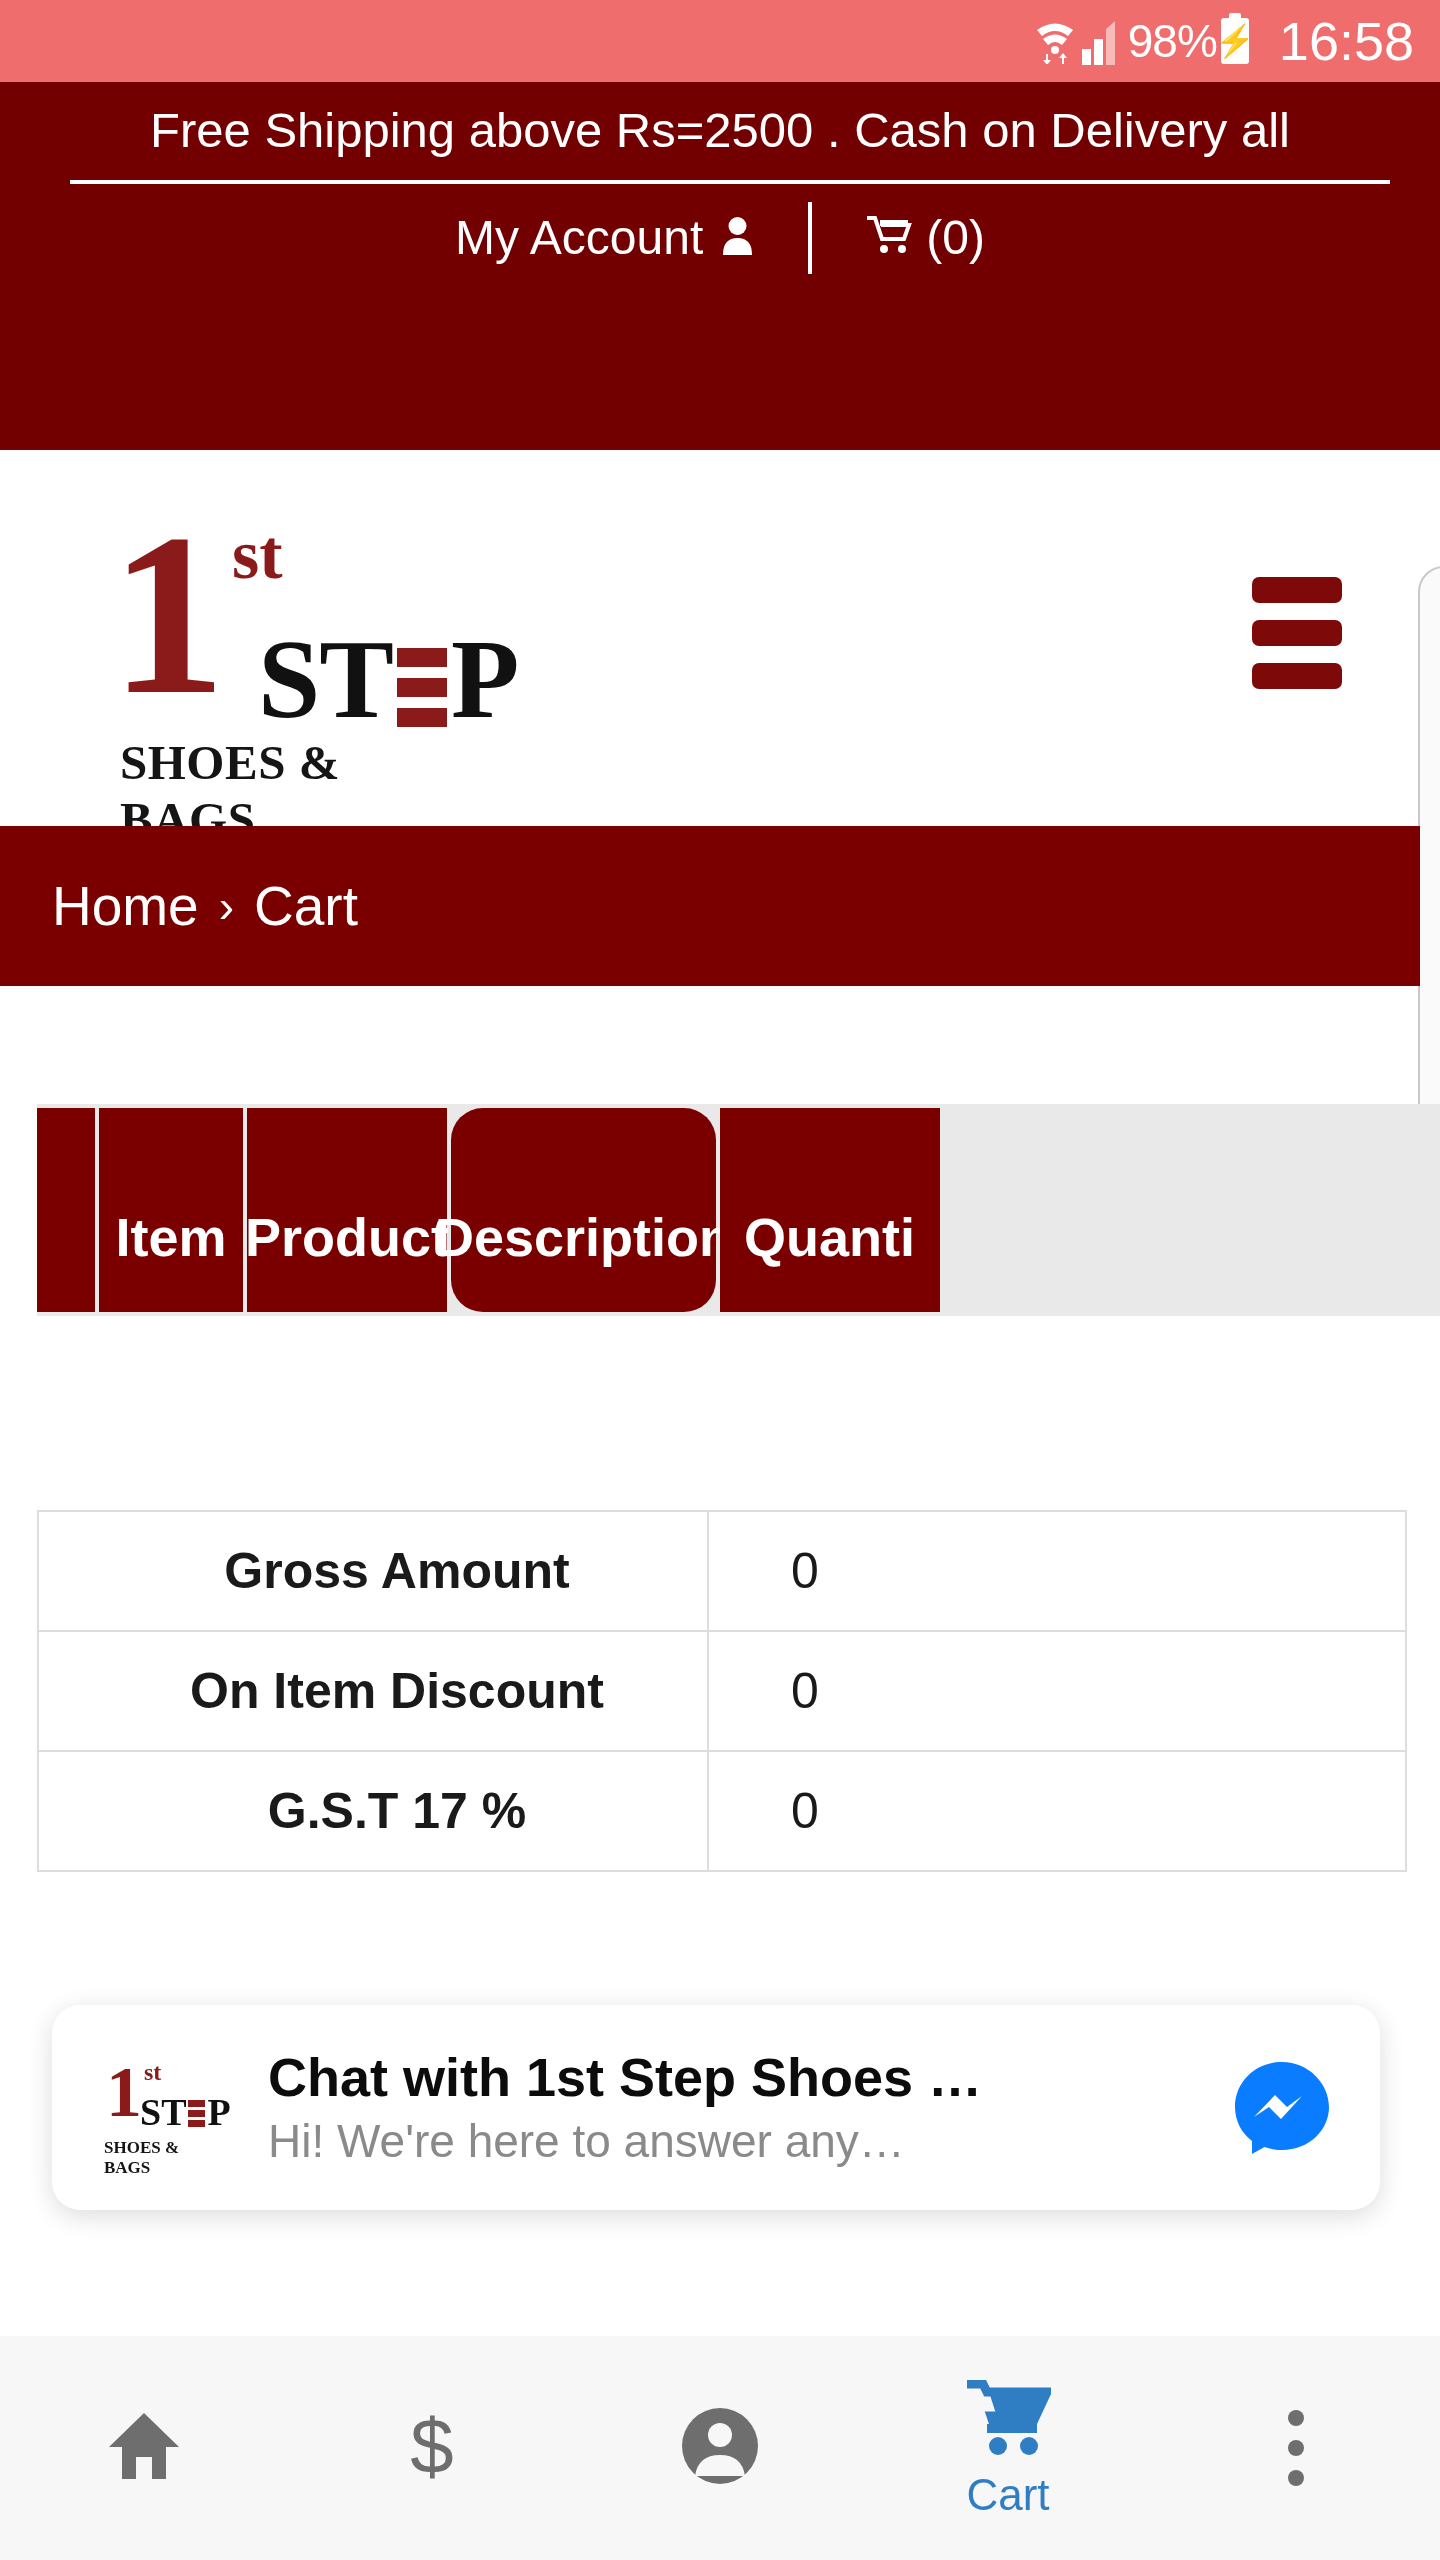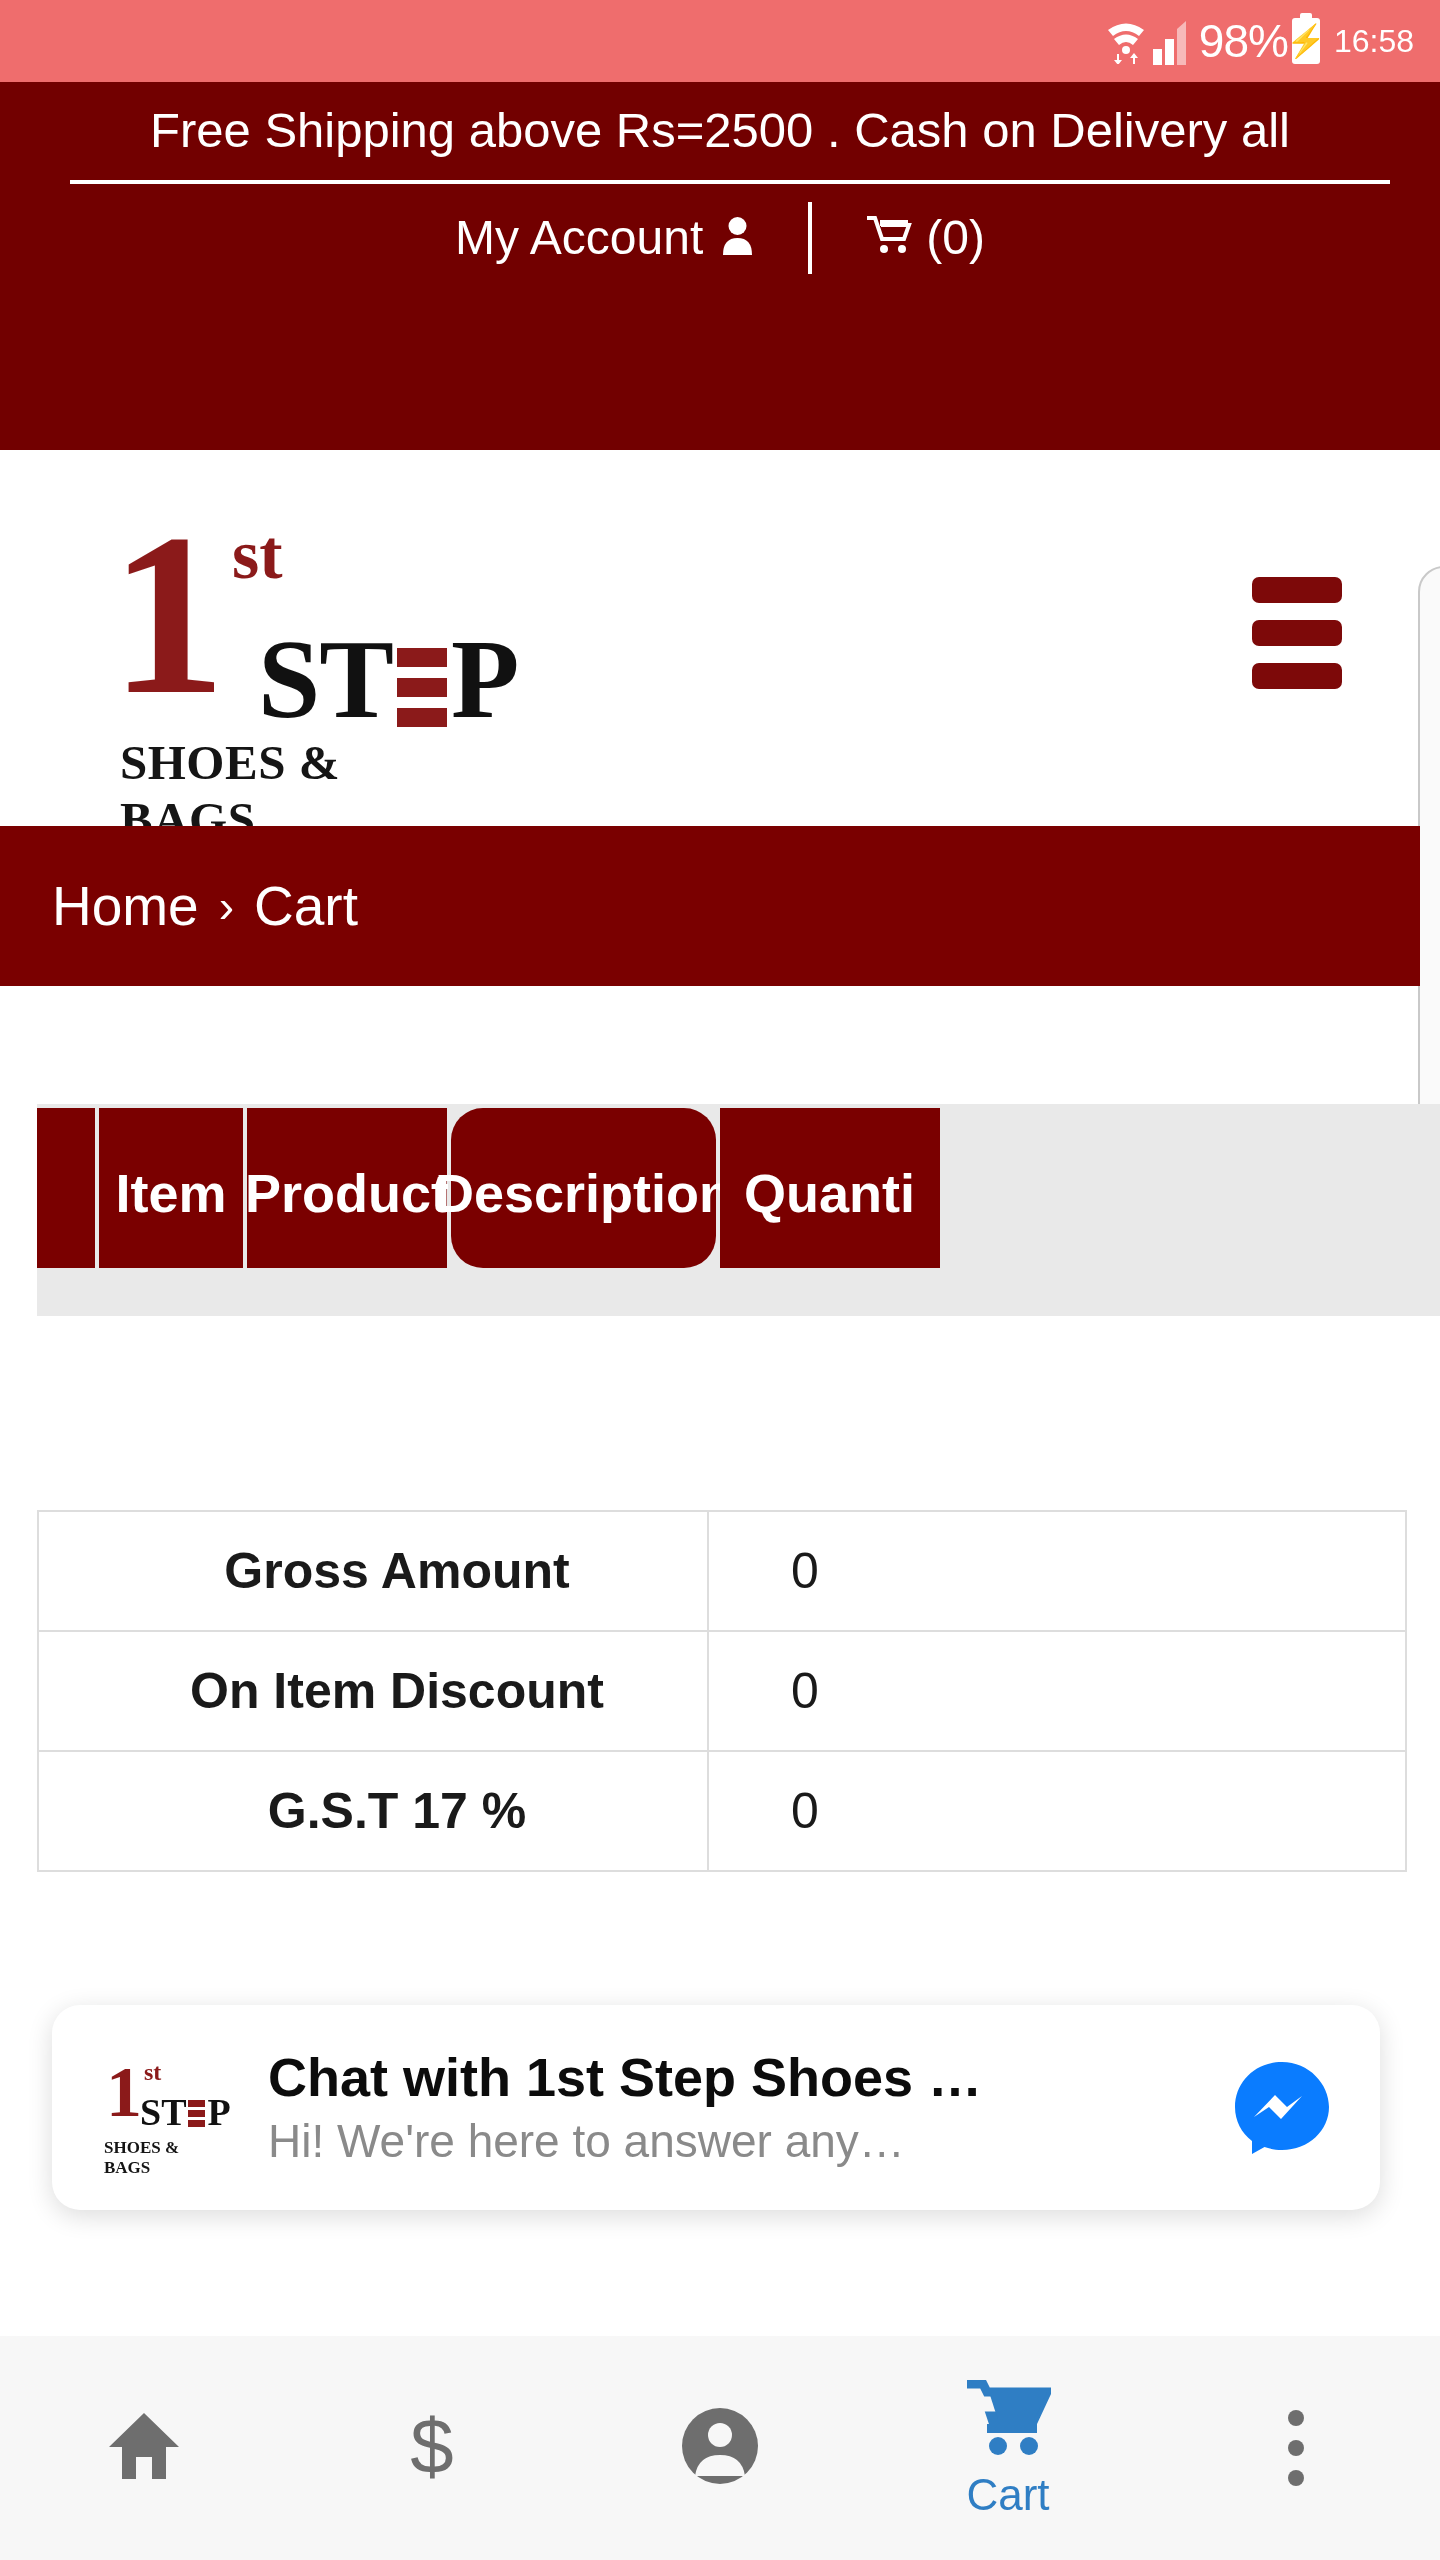--- a/index.html
+++ b/index.html
@@ -28,21 +28,21 @@
   .sb-batt-pct { font-size: 46px; letter-spacing: -1px; font-weight: 400; }
   .sb-batt {
     width: 28px; height: 46px; background: #ffffff; border-radius: 3px;
     position: relative; display: flex; align-items: center; justify-content: center;
   }
   .sb-batt::before {
     content: ""; position: absolute; top: -5px; left: 8px;
     width: 12px; height: 5px; background: #ffffff; border-radius: 2px 2px 0 0;
   }
   .sb-batt-bolt { font-size: 32px; color: #000; line-height: 1; }
-  .sb-time { font-size: 32px; margin-left: 10px; }
+  .sb-time { font-size: 54px; margin-left: 26px; }
 
   
   .promo {
     position: absolute; top: 82px; left: 0;
     width: 1440px; height: 368px;
     background: #720000;
     color: #ffffff;
     padding: 22px 70px 0 70px;
   }
   .promo-text {
@@ -138,21 +138,21 @@
     background: #e9e9e9;
     padding: 4px 0;
     display: flex;
   }
   .th {
     background: #7a0000; color: #ffffff;
     font-size: 54px; font-weight: 700;
     display: flex; align-items: flex-end; justify-content: center;
     padding-bottom: 44px;
     margin-right: 4px;
-    height: 160px;
+    height: 204px;
   }
   .th-0 { width: 58px; }
   .th-1 { width: 144px; }
   .th-2 { width: 200px; }
   .th-3 { width: 265px; border-radius: 32px; }
   .th-4 { width: 220px; justify-content: flex-start; padding-left: 24px; }
 
   
   .summary {
     position: absolute; left: 37px; top: 1510px;

